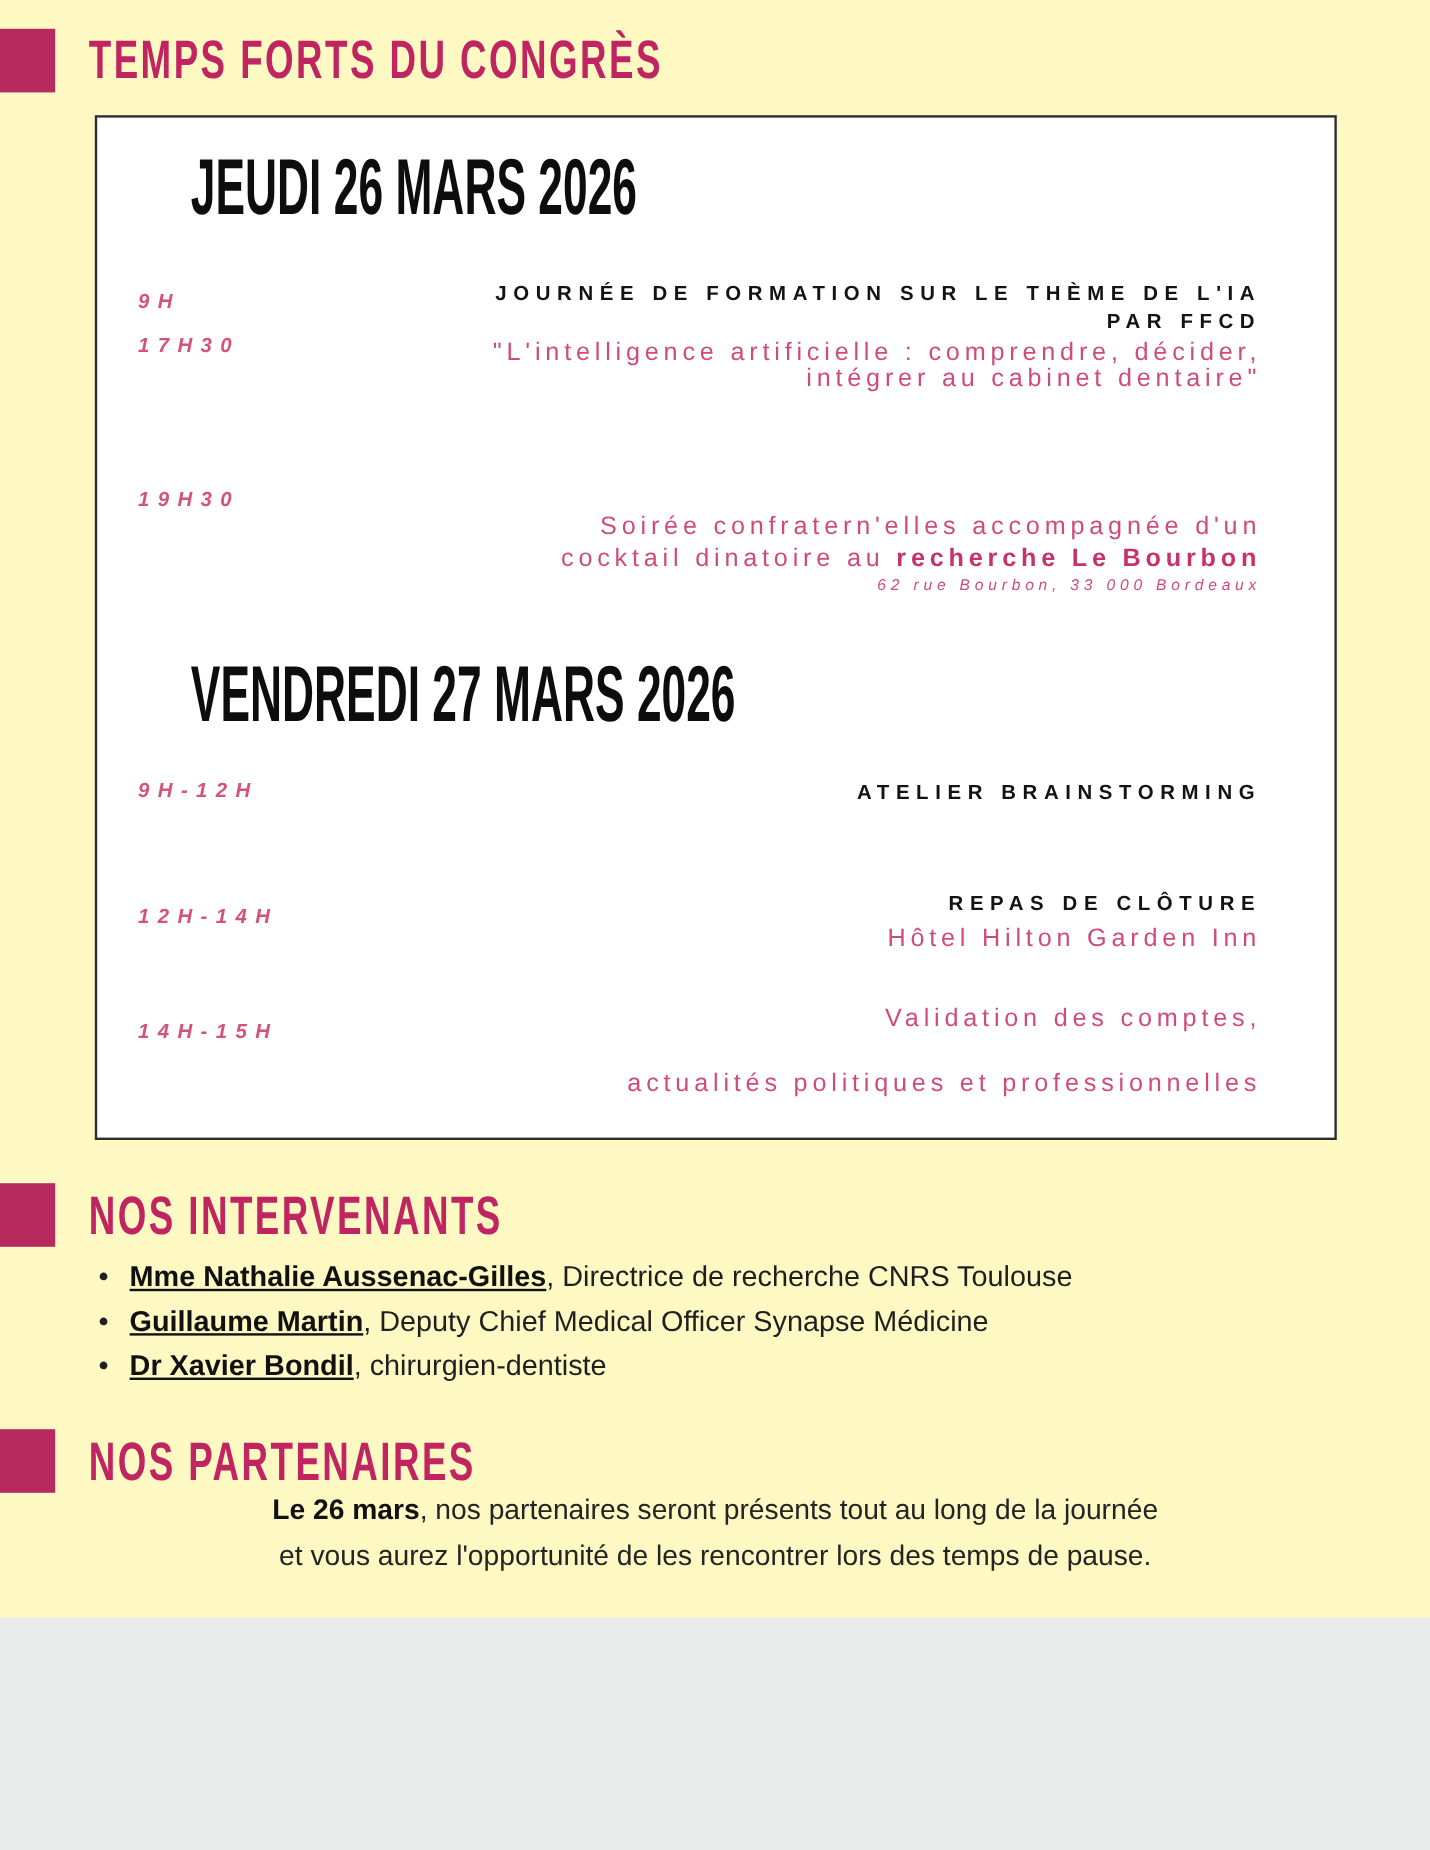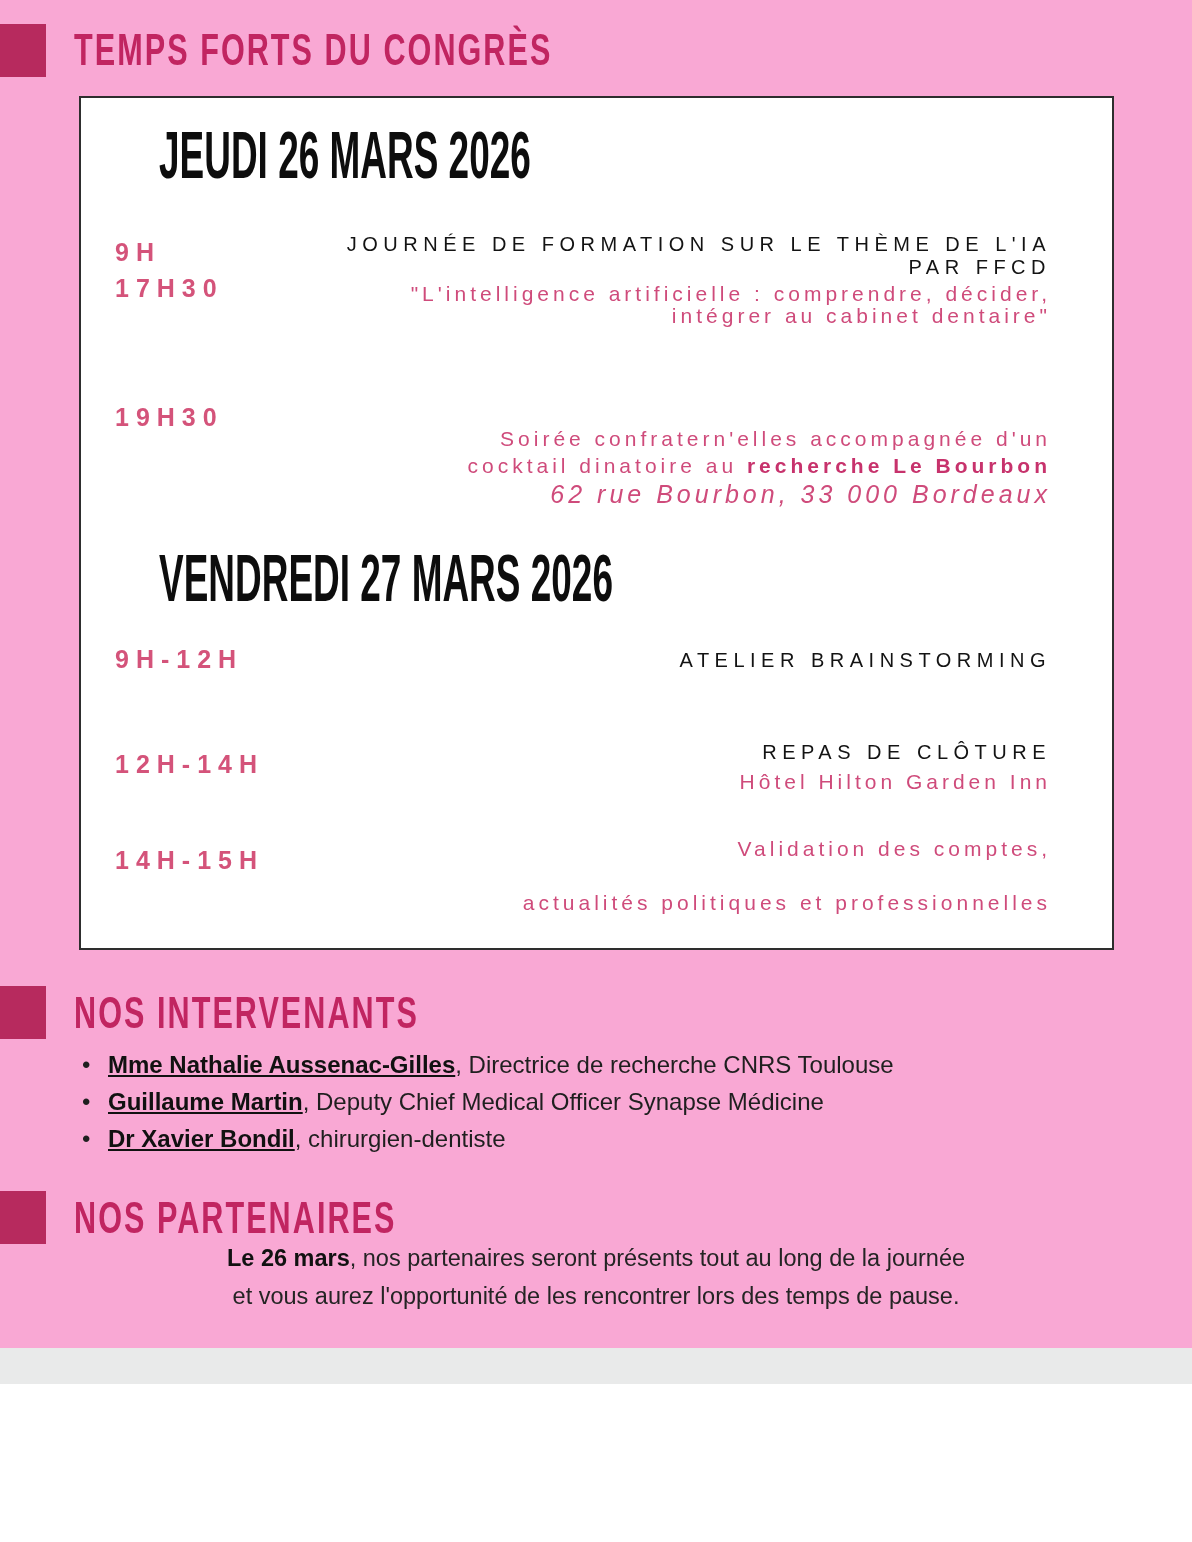--- a/index.html
+++ b/index.html
@@ -1,35 +1,35 @@
 <!DOCTYPE html>
 <html><head>
 <meta charset="utf-8">
 <style>
   html,body{margin:0;padding:0;background:#ffffff;}
-  #page{position:relative;width:1192px;height:1384px;background:#f9a8d4;overflow:hidden;
+  #page{position:relative;width:1192px;height:1542px;background:#fef9c3;overflow:hidden;
         font-family:"Liberation Sans",sans-serif;}
 
   
   .sq{position:absolute;left:0;width:46px;height:53px;background:#b72a5e;}
   .sec-title{position:absolute;left:74px;font-size:45px;line-height:45px;font-weight:700;
              color:#c12561;letter-spacing:3px;transform:scaleX(0.68);transform-origin:left center;
              white-space:nowrap;}
 
   
   .box{position:absolute;left:79px;top:96px;width:1031px;height:850px;border:2px solid #2e2e2e;background:#fff;}
   .day-title{position:absolute;left:78px;font-size:66px;line-height:66px;font-weight:700;color:#0d0d0d;
              transform:scaleX(0.56);transform-origin:left center;white-space:nowrap;}
-  .ev-time{position:absolute;left:34px;font-weight:700;font-size:25px;line-height:36px;
-           letter-spacing:7px;color:#d4537a;white-space:nowrap;}
+  .ev-time{position:absolute;left:34px;font-weight:700;font-size:17px;line-height:36px;
+           letter-spacing:7px;color:#d4537a;white-space:nowrap;font-style:italic;}
   .rline{position:absolute;left:120px;right:61px;text-align:right;white-space:nowrap;}
-  .ev-title{font-weight:400;font-size:20px;line-height:23px;letter-spacing:5.5px;color:#131313;}
+  .ev-title{font-weight:700;font-size:17px;line-height:23px;letter-spacing:5.5px;color:#131313;}
   .ev-pink{font-size:21px;line-height:25px;letter-spacing:4px;color:#cf4b7b;}
   .ev-pink .bold{font-weight:700;color:#c7326c;}
-  .ev-addr{font-size:25px;font-style:italic;letter-spacing:4px;color:#cf4b7b;}
+  .ev-addr{font-size:13px;font-style:italic;letter-spacing:4px;color:#cf4b7b;}
 
   
   .bullets{position:absolute;left:82px;top:1046px;font-size:24px;line-height:37px;color:#1f1f1f;}
   .bullet-row{white-space:nowrap;}
   .dot{display:inline-block;width:26px;color:#1f1f1f;}
   .bname{font-weight:700;color:#111;text-decoration:underline;}
 
   
   .intro{position:absolute;left:66px;right:66px;top:1240px;text-align:center;
          font-size:23.5px;line-height:37.5px;color:#242424;}

